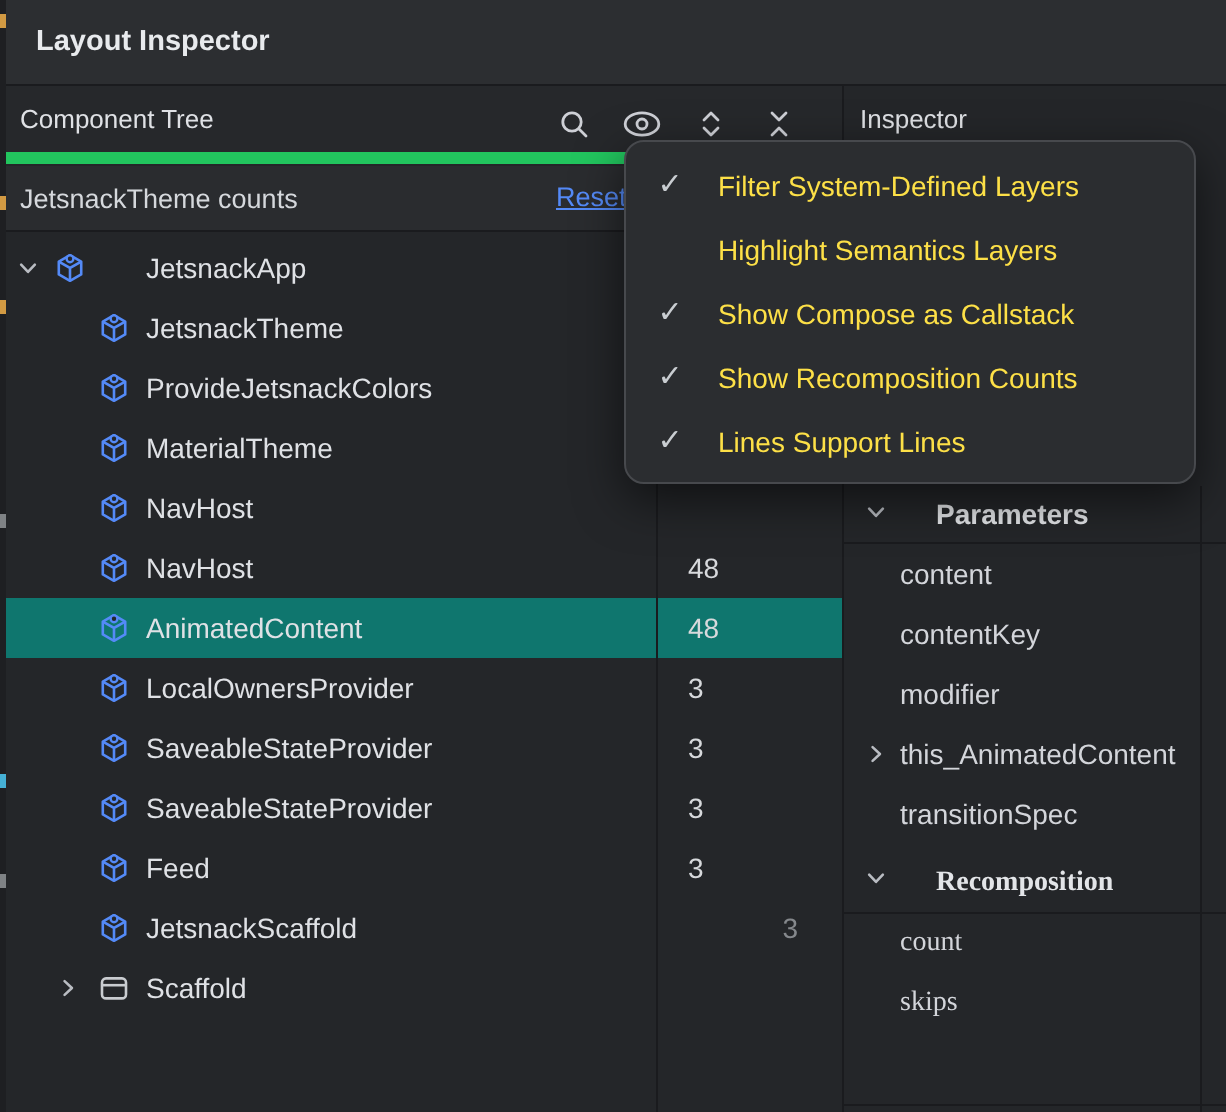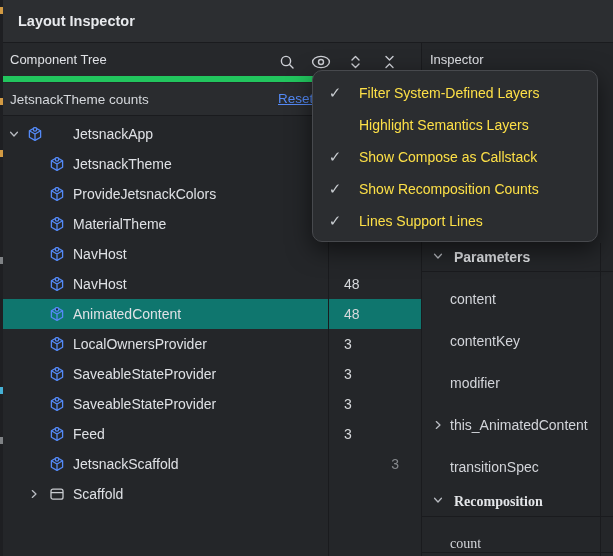--- a/index.html
+++ b/index.html
@@ -55,26 +55,26 @@
   .t-count.muted { left:auto; right:22px; color:#85888c; }
 
   .col-line { position:absolute; top:73px; bottom:0; left:328px; width:1px; background:#1a1b1e; z-index:2; }
   .v-divider { position:absolute; top:43px; bottom:0; left:421px; width:1px; background:#1a1b1e; z-index:2; }
 
   
   .right-panel { position:absolute; top:43px; left:422px; width:191px; height:513px; background:#242629; }
   .attr-header { height:32px; display:flex; align-items:center; padding-left:8px; font-size:13px; color:#dfe1e5; }
   .attr-body { position:absolute; top:199px; left:0; right:0; }
   .attr-section-header {
-    height:30px; display:flex; align-items:center; gap:10px; padding-left:10px;
+    height:30px; display:flex; align-items:center; gap:24px; padding-left:10px;
     border-bottom:1px solid #1a1b1e; cursor:pointer;
   }
   .attr-section-header .s-label { font-weight:bold; font-size:14px; color:#e3e5e8; }
   .attr-section + .attr-section { margin-top:5px;font-family:Liberation Serif, serif; }
-  .attr-row { position:relative; height:30px; display:flex; align-items:center;margin-top:12px; }
+  .attr-row { position:relative; height:30px; display:flex; align-items:center; }
   .a-chevron { position:absolute; left:8px; width:16px; height:16px; display:flex; align-items:center; justify-content:center; }
   .a-chevron svg { transform:rotate(-90deg); }
   .a-label { position:absolute; left:28px; font-size:14px; color:#d3d5da; white-space:nowrap; }
   .name-line { position:absolute; top:200px; bottom:0; left:178px; width:1px; background:#1a1b1e; }
   .bottom-line { position:absolute; top:509px; left:0; right:0; height:1px; background:#1a1b1e; }
 
   
   .popup {
     position:absolute; top:70px; left:312px; width:286px; height:172px;
     background:#2b2d30; border:1px solid #47494d; border-radius:10px;

